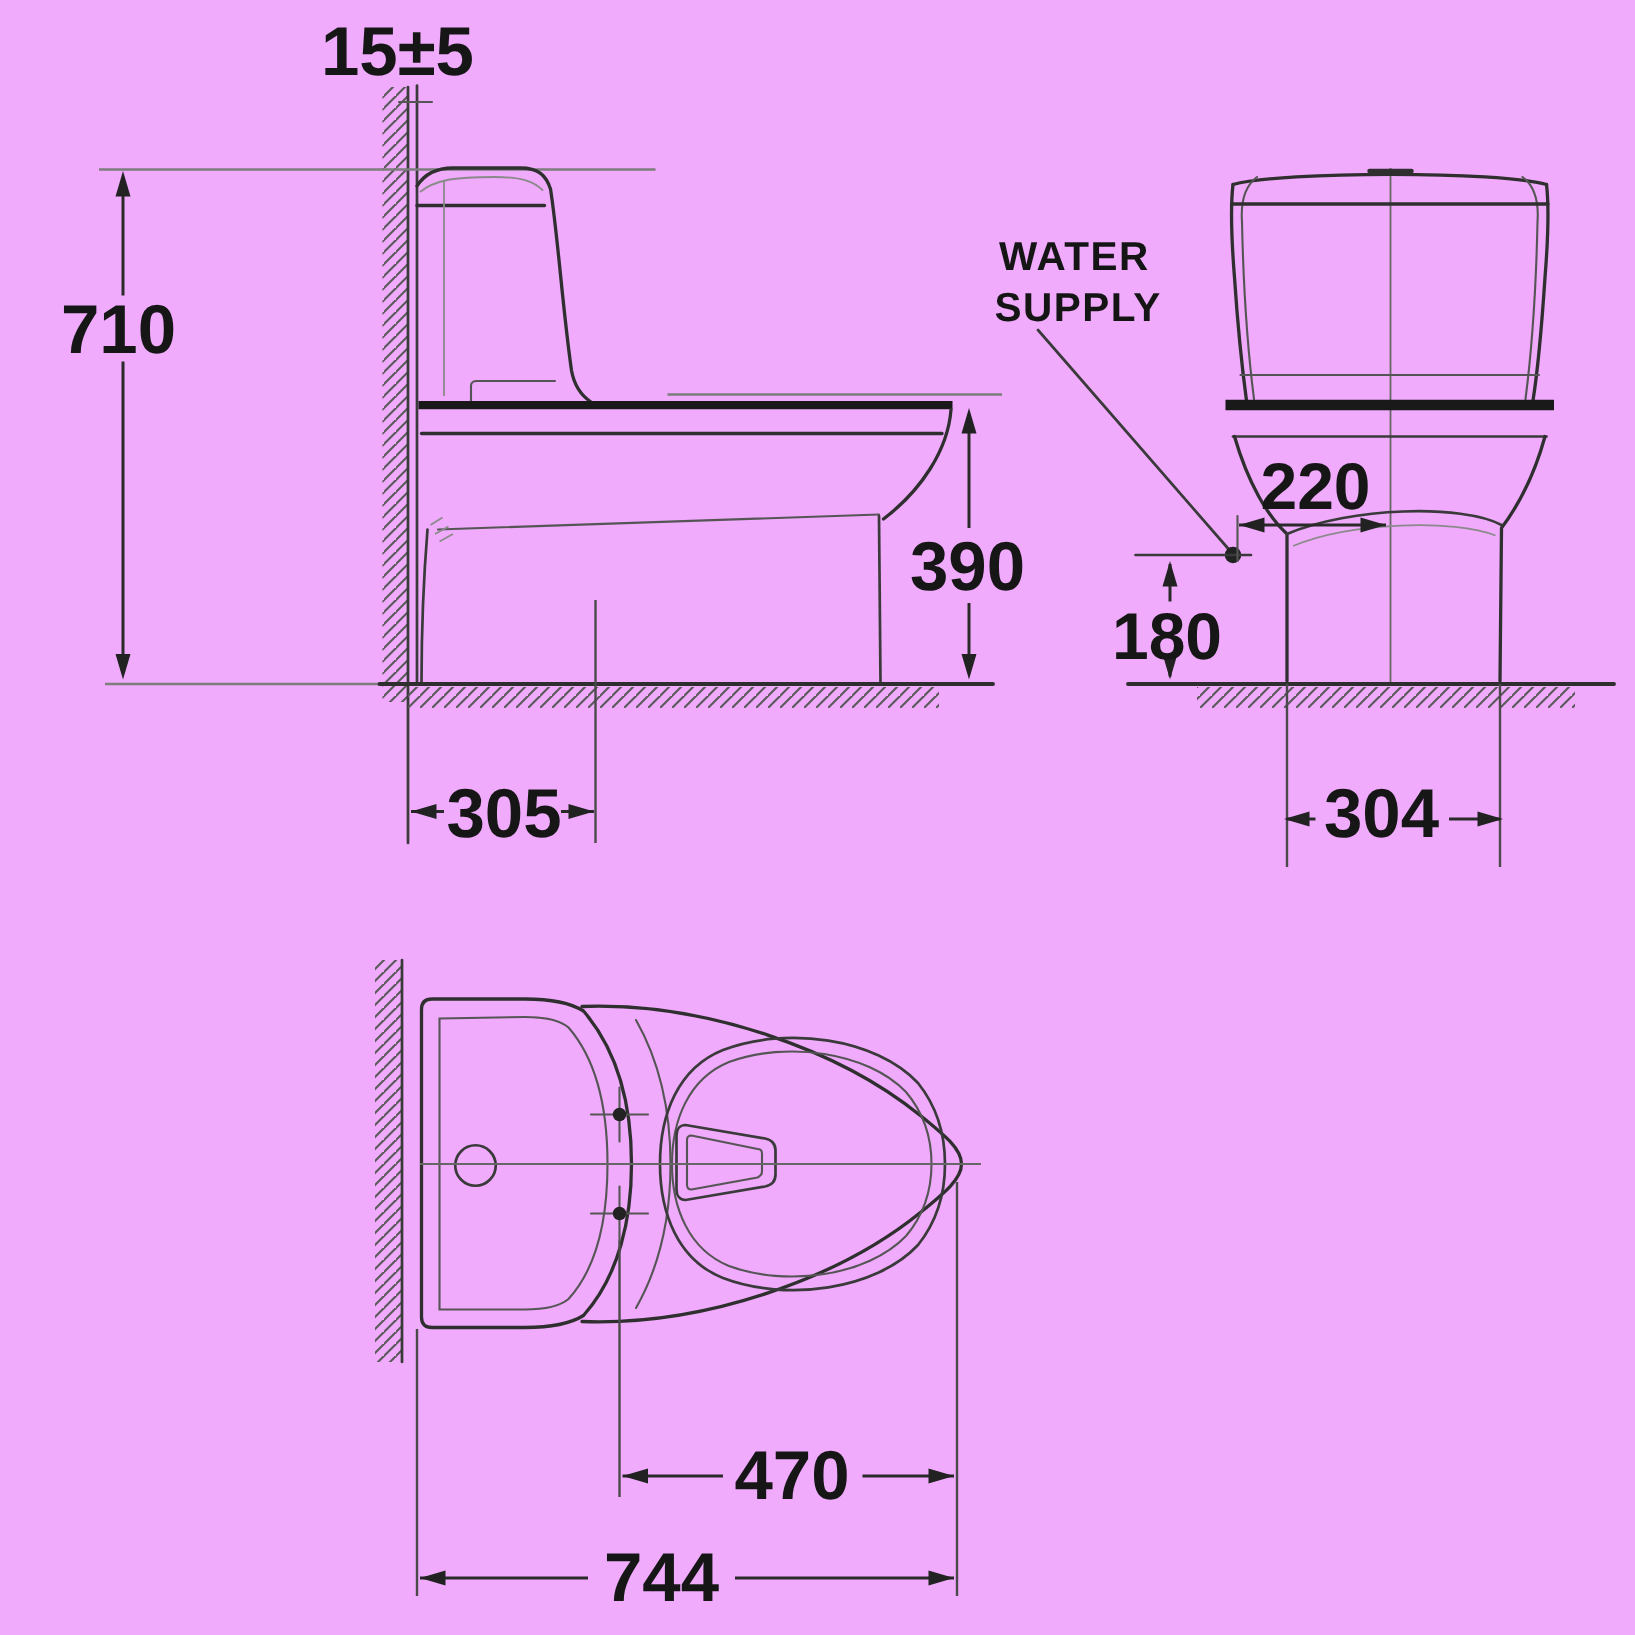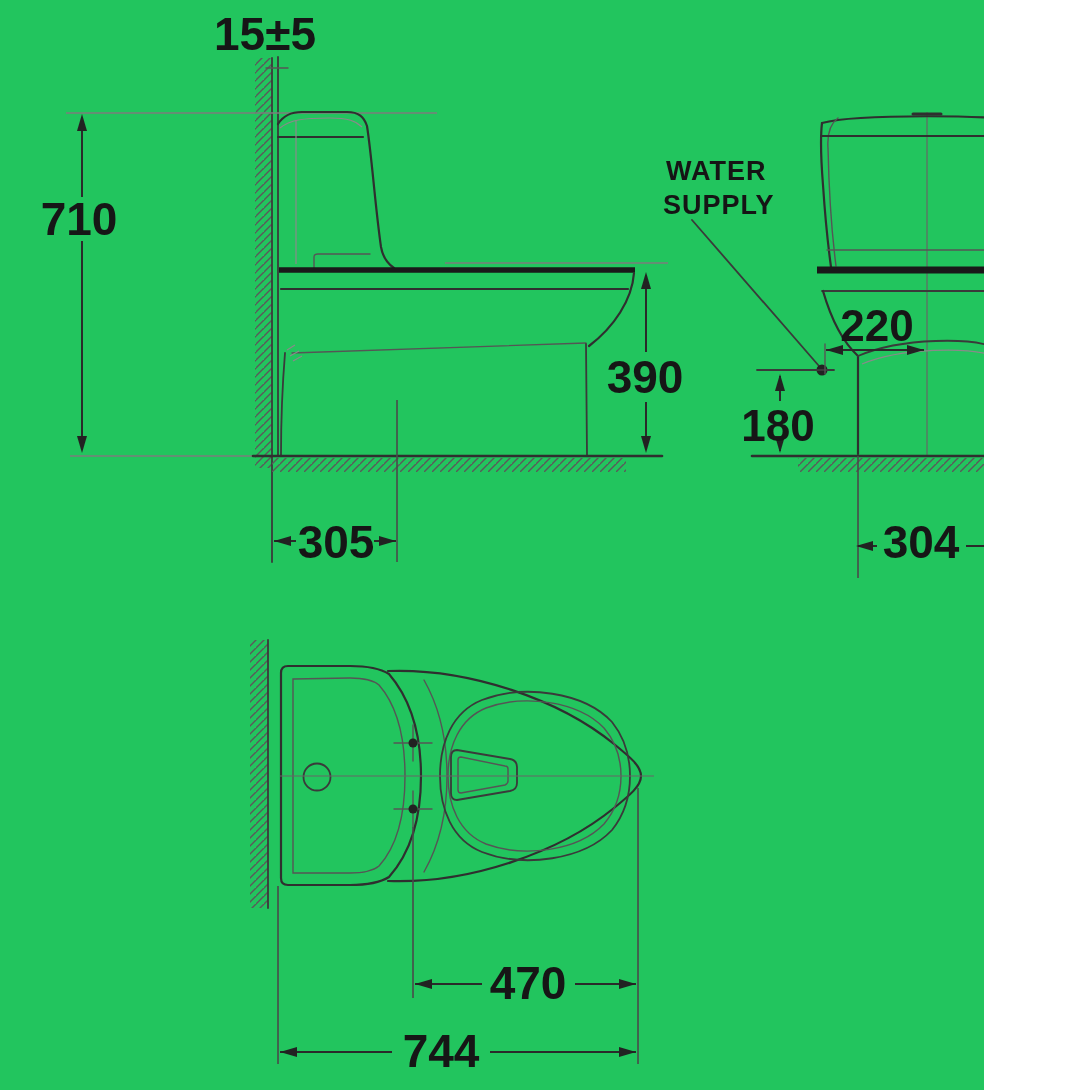--- a/index.html
+++ b/index.html
@@ -1,16 +1,16 @@
 <!DOCTYPE html>
 <html><head>
 <meta charset="utf-8">
 <style>
   html,body{margin:0;padding:0;background:#ffffff;}
-  .stage{position:relative;width:984px;height:1090px;background:#22c55e;overflow:hidden;
+  .stage{position:relative;width:1090px;height:1090px;background:#f0abfc;overflow:hidden;
          font-family:"Liberation Sans", sans-serif;}
   svg{display:block;}
   
   .s-main{stroke:#2f2f2f;stroke-width:2.2;fill:none;stroke-linecap:round;stroke-linejoin:round;}
   .s-med{stroke:#3a3a3a;stroke-width:1.8;fill:none;stroke-linecap:round;}
   .s-thin{stroke:#555555;stroke-width:1.4;fill:none;stroke-linecap:round;}
   .s-light{stroke:#8a8a8a;stroke-width:1.2;fill:none;}
   .s-gray{stroke:#7d7d7d;stroke-width:1.6;fill:none;}
   .s-heavy{stroke:#191919;stroke-width:5.5;fill:none;stroke-linecap:butt;}
   .s-band{stroke:#191919;stroke-width:7;fill:none;stroke-linecap:butt;}

